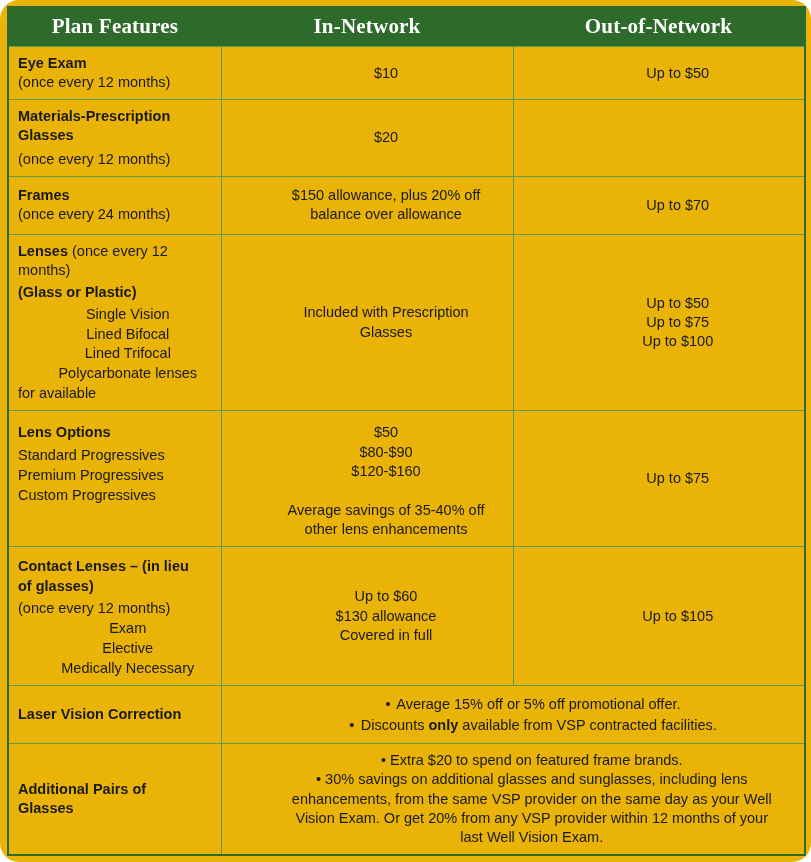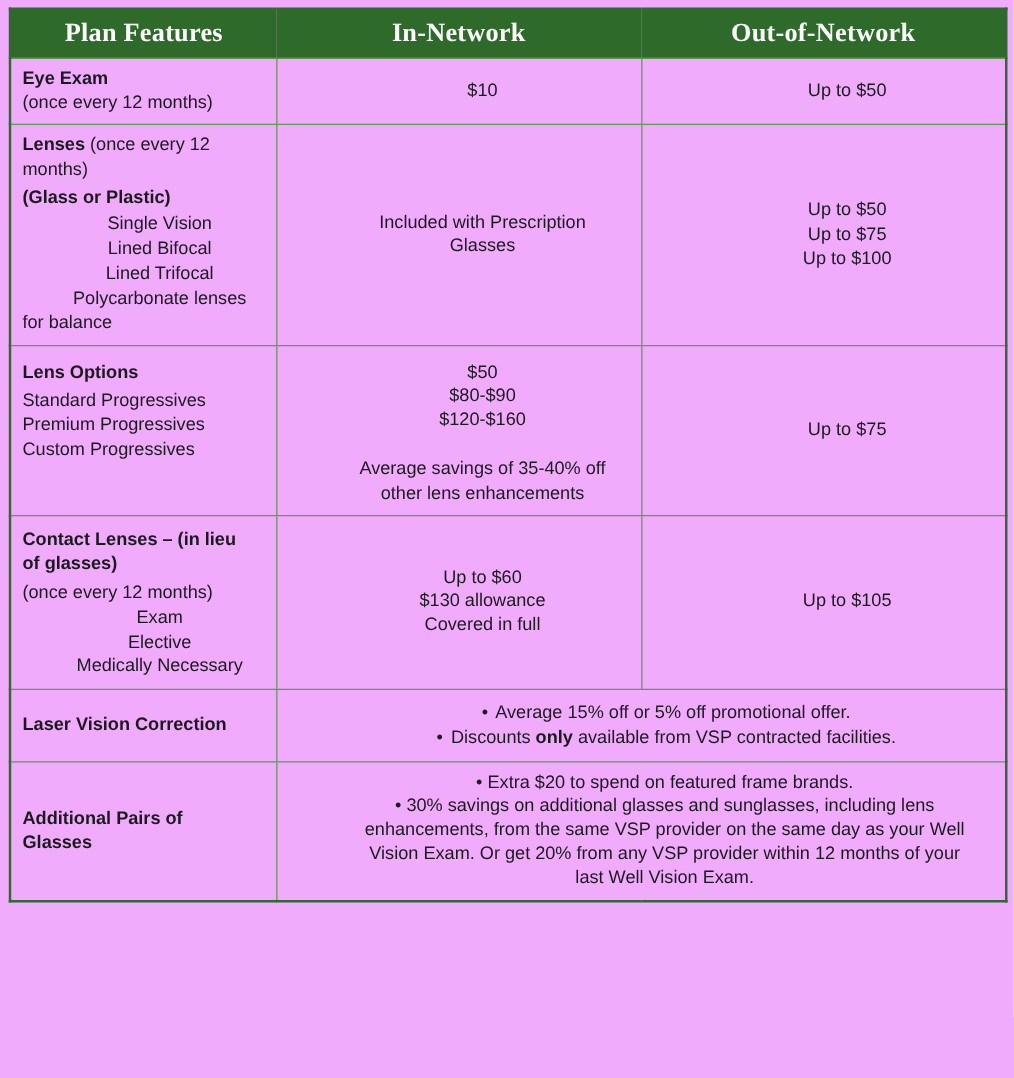--- a/index.html
+++ b/index.html
@@ -9,22 +9,23 @@
   }
   body {
     font-family: "Liberation Sans", sans-serif;
     color: #1a1a1a;
   }
   .sheet {
     width: 811px;
     height: 862px;
     box-sizing: border-box;
     padding: 6px 7px 6px 7px;
-    background: #f0abfc;
+    background: #eab308;
     position: relative;
+    border-radius: 19px;
   }
   table.benefits {
     width: 797px;
     border-collapse: collapse;
     table-layout: fixed;
     border: 2px solid #2f6b2f;
   }
   table.benefits col.c1 { width: 213px; }
   table.benefits col.c2 { width: 292px; }
   table.benefits col.c3 { width: 292px; }
@@ -97,34 +98,54 @@
 
       <tr style="height:48px;">
         <td class="feature">
           <span class="bold lineblock">Eye Exam</span>
           <span class="lineblock">(once every 12 months)</span>
         </td>
         <td class="innet">$10</td>
         <td class="outnet">Up to $50</td>
       </tr>
 
-
+      <tr style="height:72px;">
+        <td class="feature">
+          <span class="bold lineblock">Materials-Prescription</span>
+          <span class="bold lineblock">Glasses</span>
+          <span class="lineblock" style="margin-top:4px;">(once every 12 months)</span>
+        </td>
+        <td class="innet">$20</td>
+        <td class="outnet"></td>
+      </tr>
+
+      <tr style="height:58px;">
+        <td class="feature">
+          <span class="bold lineblock">Frames</span>
+          <span class="lineblock">(once every 24 months)</span>
+        </td>
+        <td class="innet">
+          <span class="lineblock">$150 allowance, plus 20% off</span>
+          <span class="lineblock">balance over allowance</span>
+        </td>
+        <td class="outnet">Up to $70</td>
+      </tr>
 
       <tr style="height:173px;">
         <td class="feature tight" style="vertical-align:top; ">
           <span class="lineblock">
             <span class="bold">Lenses</span><span> (once every 12</span>
           </span>
           <span class="lineblock">months)</span>
           <span class="bold lineblock" style="margin-top:2px;">(Glass or Plastic)</span>
           <span class="indent" style="margin-top:2px;">Single Vision</span>
           <span class="indent">Lined Bifocal</span>
           <span class="indent">Lined Trifocal</span>
           <span class="indent">Polycarbonate lenses</span>
-          <span class="lineblock">for balance</span>
+          <span class="lineblock">for available</span>
         </td>
         <td class="innet">
           <span class="lineblock">Included with Prescription</span>
           <span class="lineblock">Glasses</span>
         </td>
         <td class="outnet">
           <span class="lineblock">Up to $50</span>
           <span class="lineblock">Up to $75</span>
           <span class="lineblock">Up to $100</span>
         </td>

